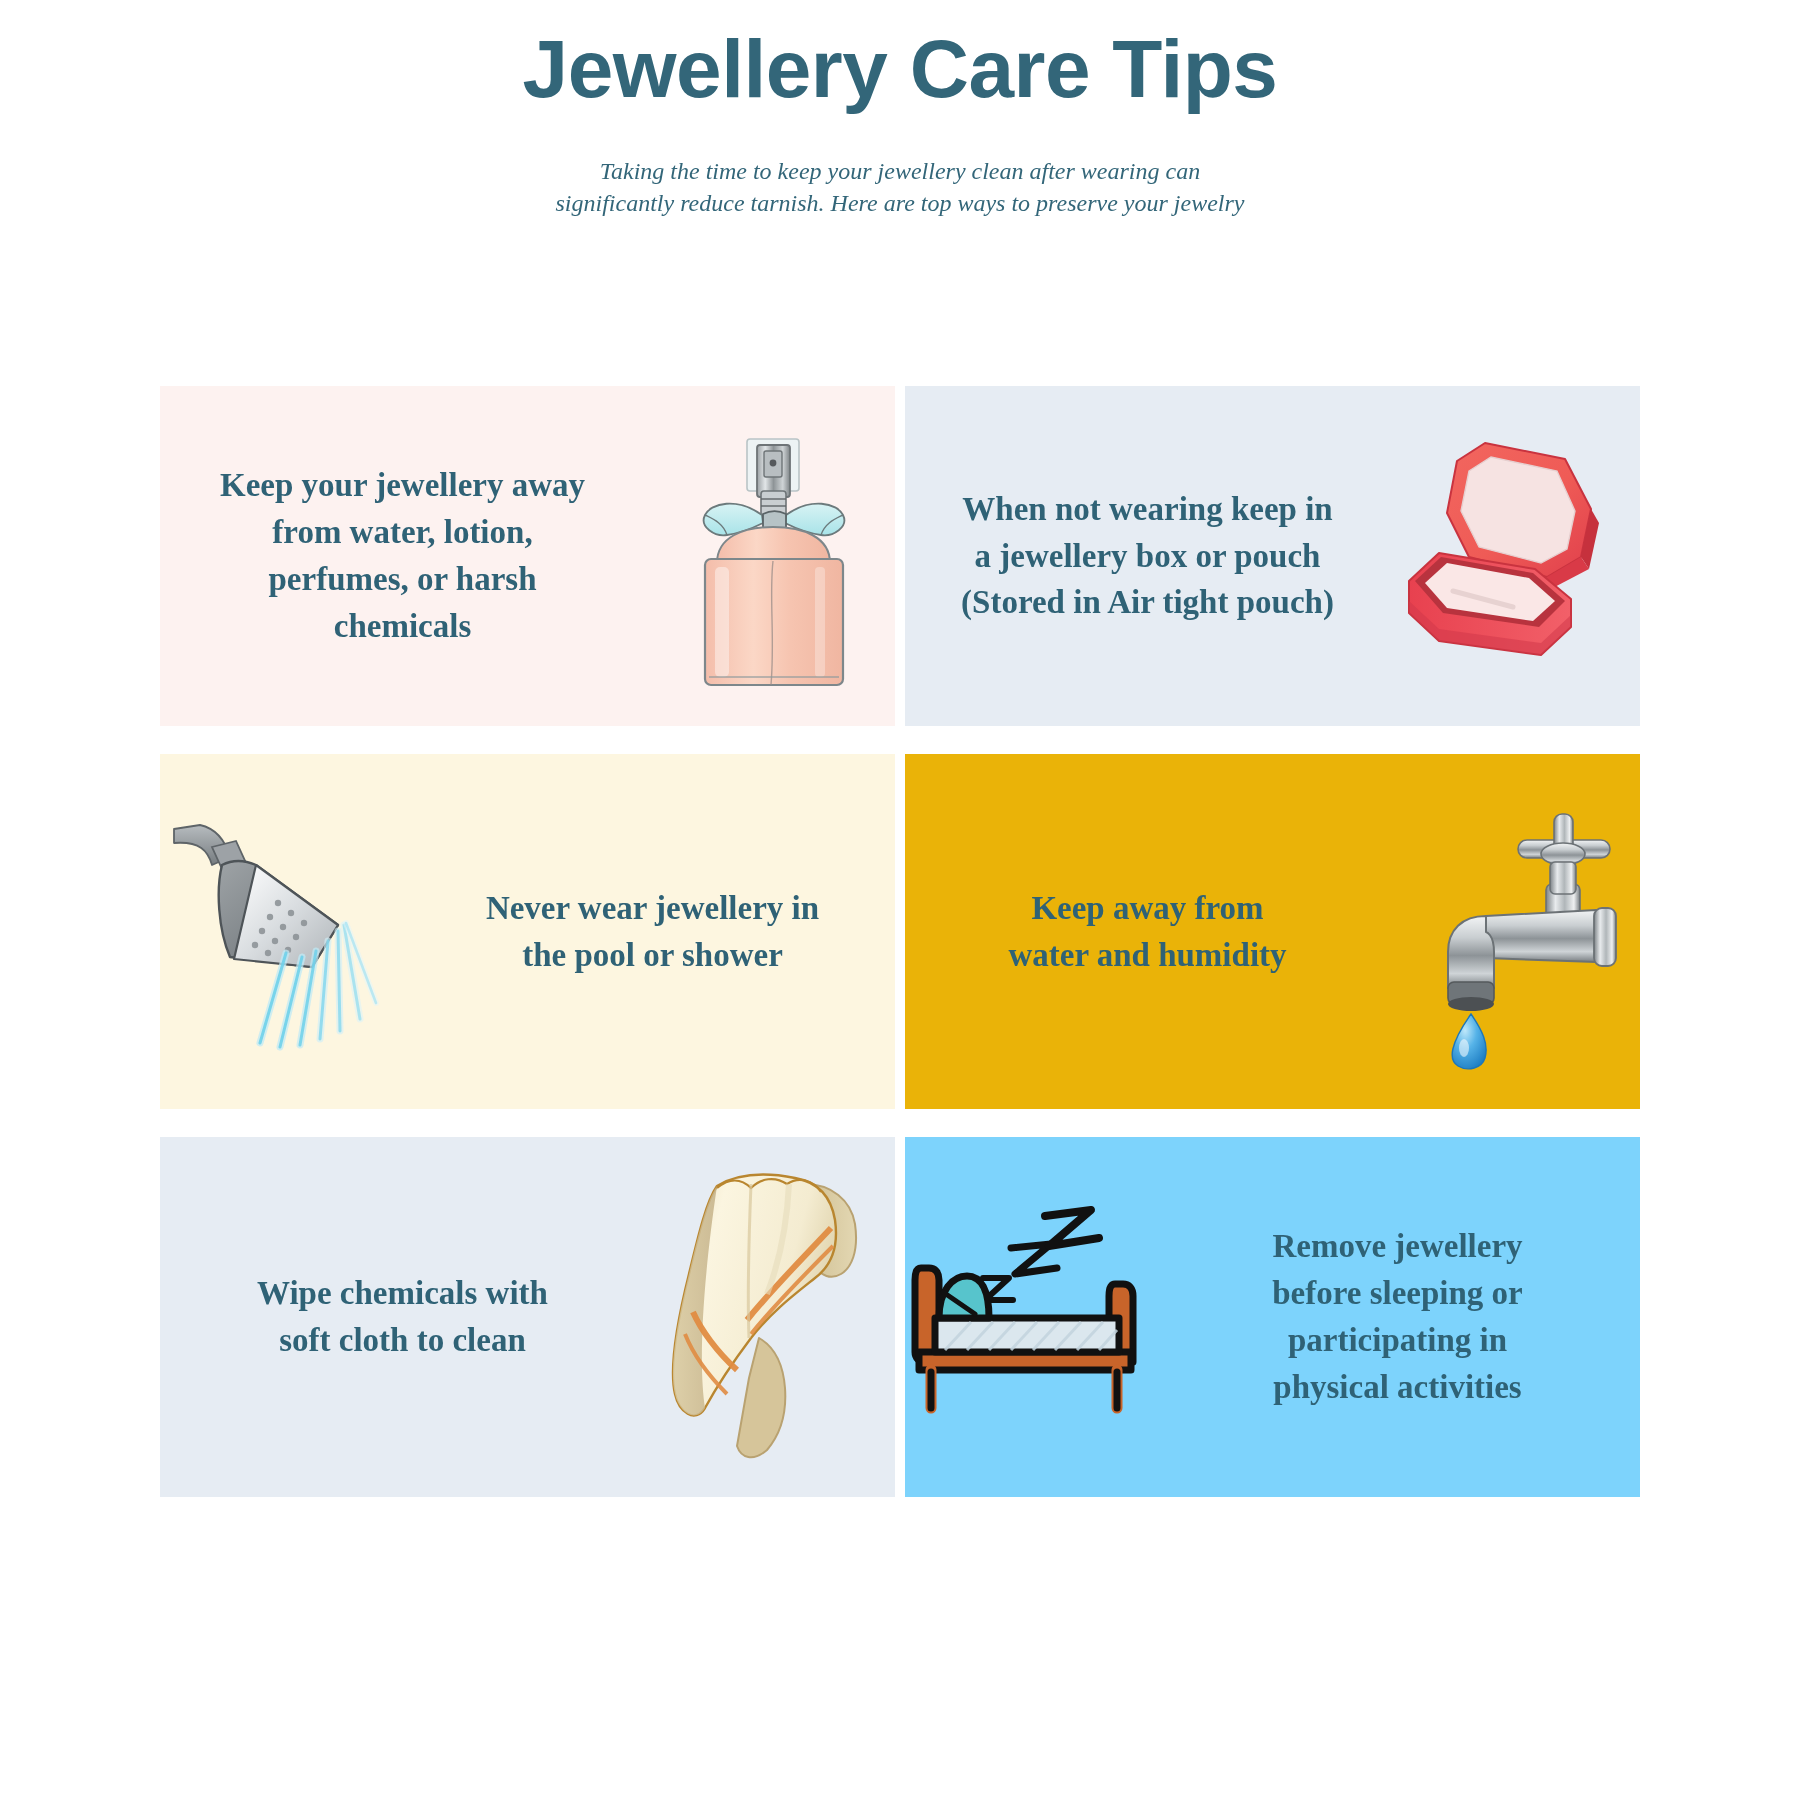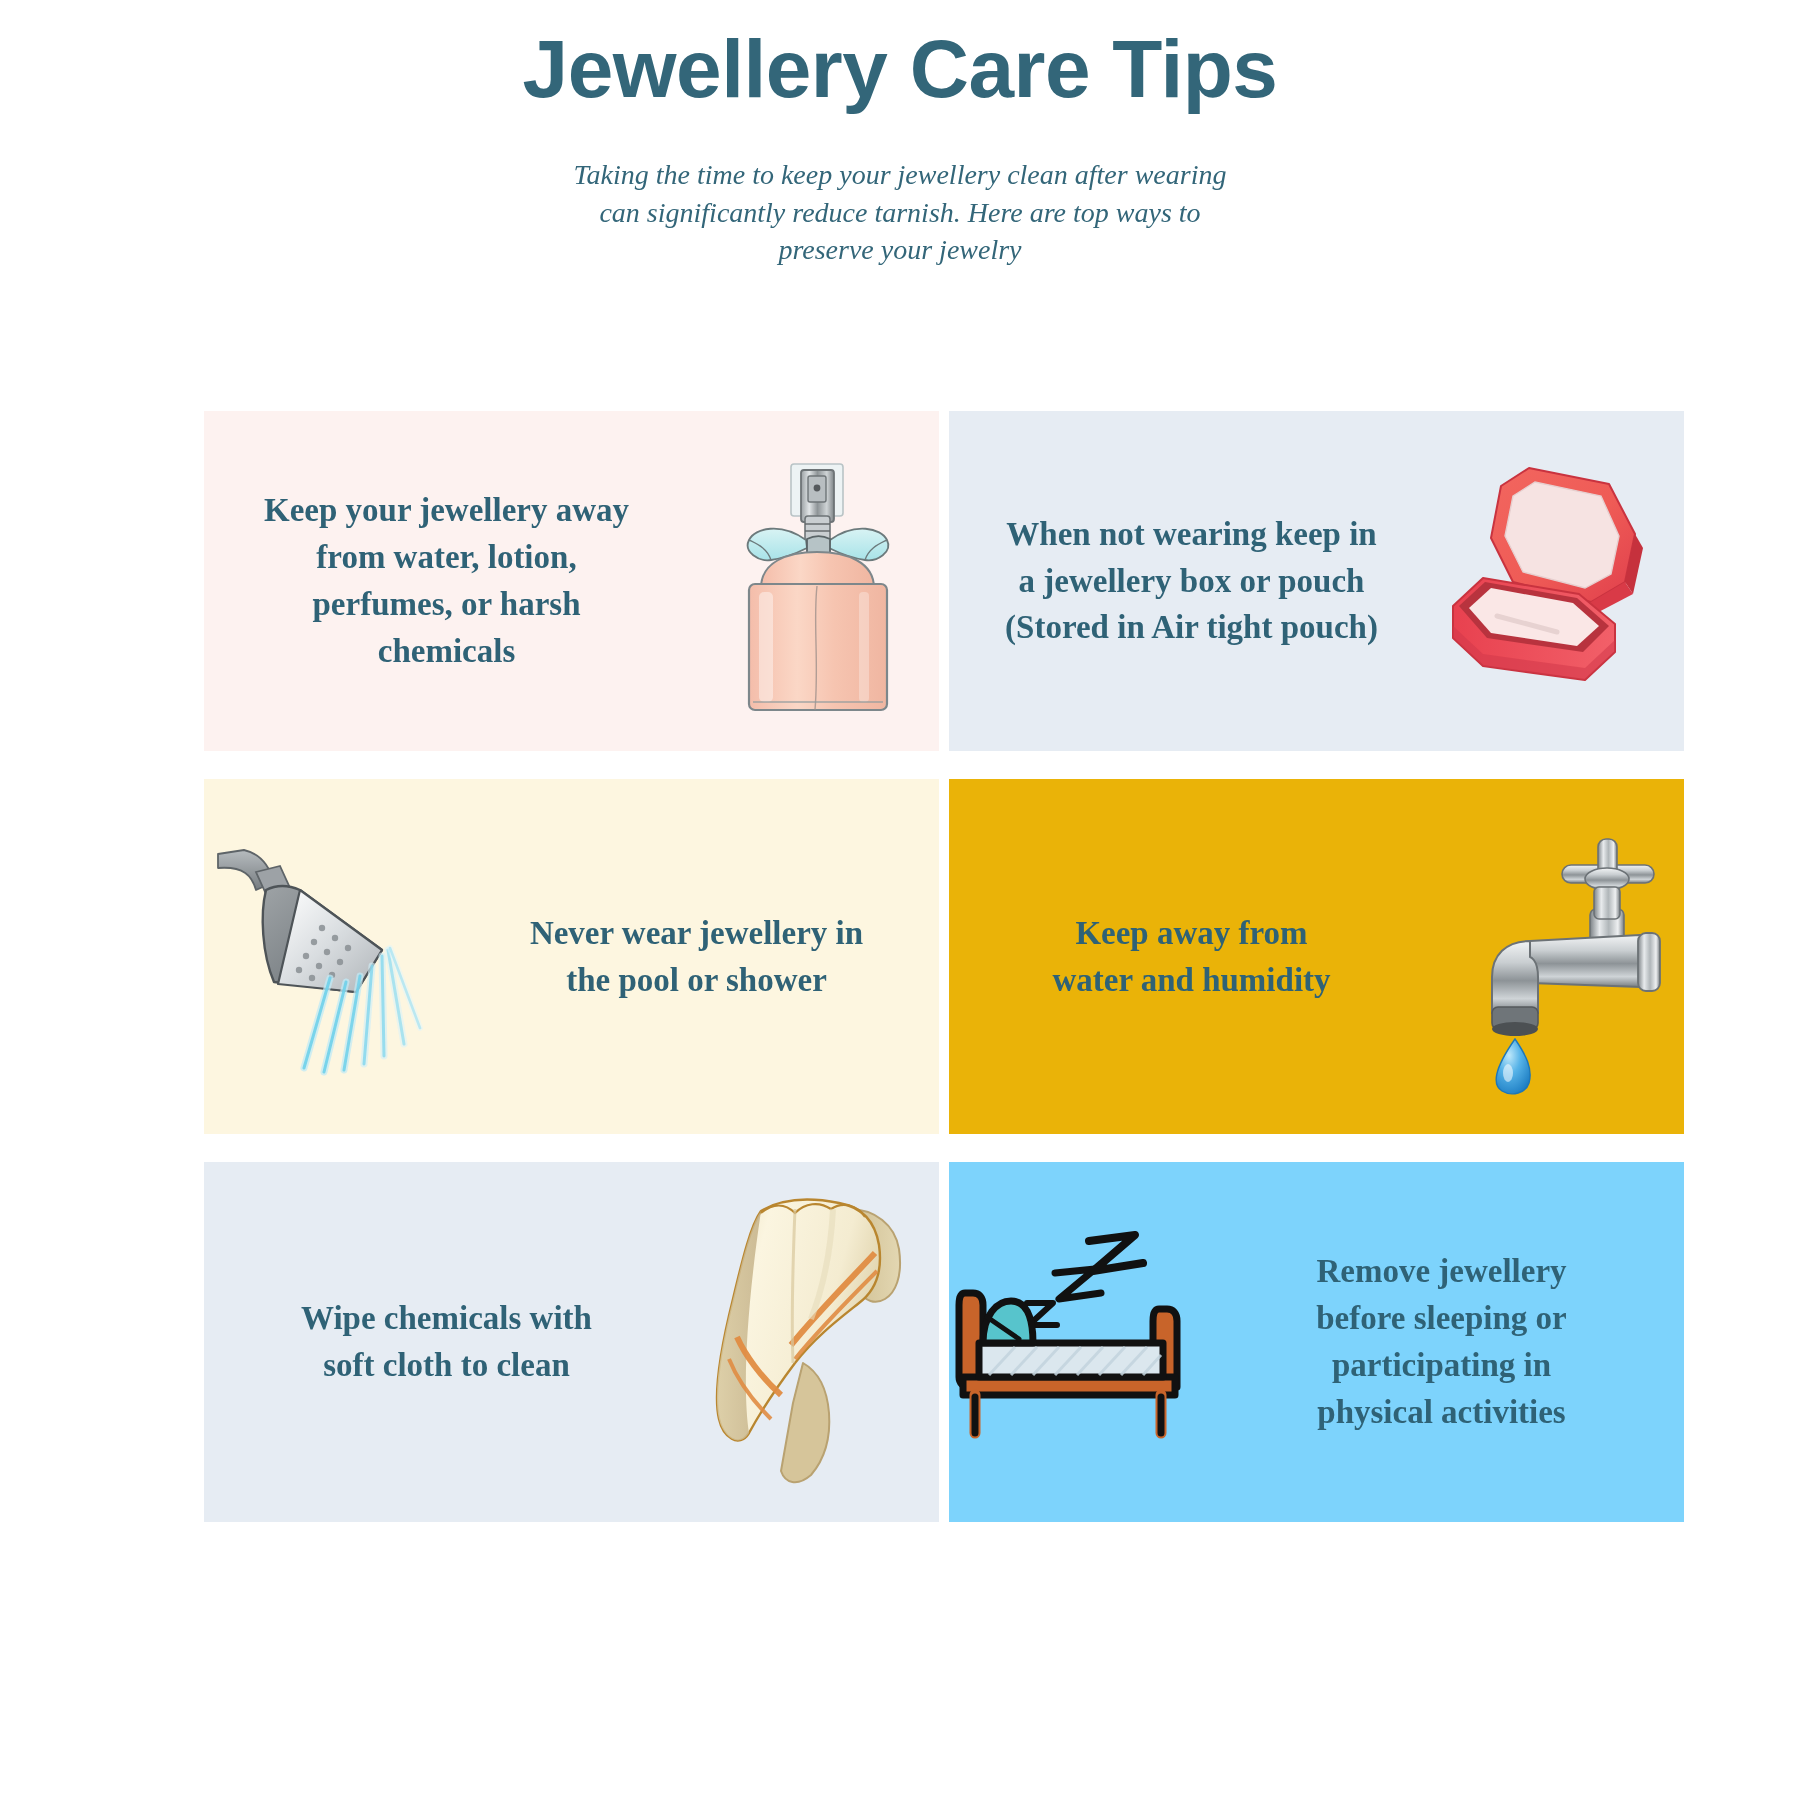--- a/index.html
+++ b/index.html
@@ -18,38 +18,37 @@
     font-weight:bold;
     font-size:82px;
     letter-spacing:-0.5px;
     color:#336679;
     line-height:1.15;
     margin:0;
   }
   .subtitle{
     font-family:"Liberation Serif", serif;
     font-style:italic;
-    font-size:28px;
+    font-size:24px;
     line-height:1.33;
     color:#336679;
     width:700px;
     margin:40px auto 0 auto;
   }
 
   
   .grid{
     position:absolute;
-    left:160px; top:411px;
+    left:160px; top:386px;
     width:1480px;
     display:grid;
     grid-template-columns:735px 735px;
     grid-template-rows:340px 355px 360px;
     column-gap:10px;
     row-gap:28px;
-    margin-left:44px;
   }
   .card{
     position:relative;
     display:flex;
     align-items:center;
     overflow:hidden;
   }
   .card.rev{flex-direction:row-reverse;}
   .card-text{
     flex:1 1 auto;

